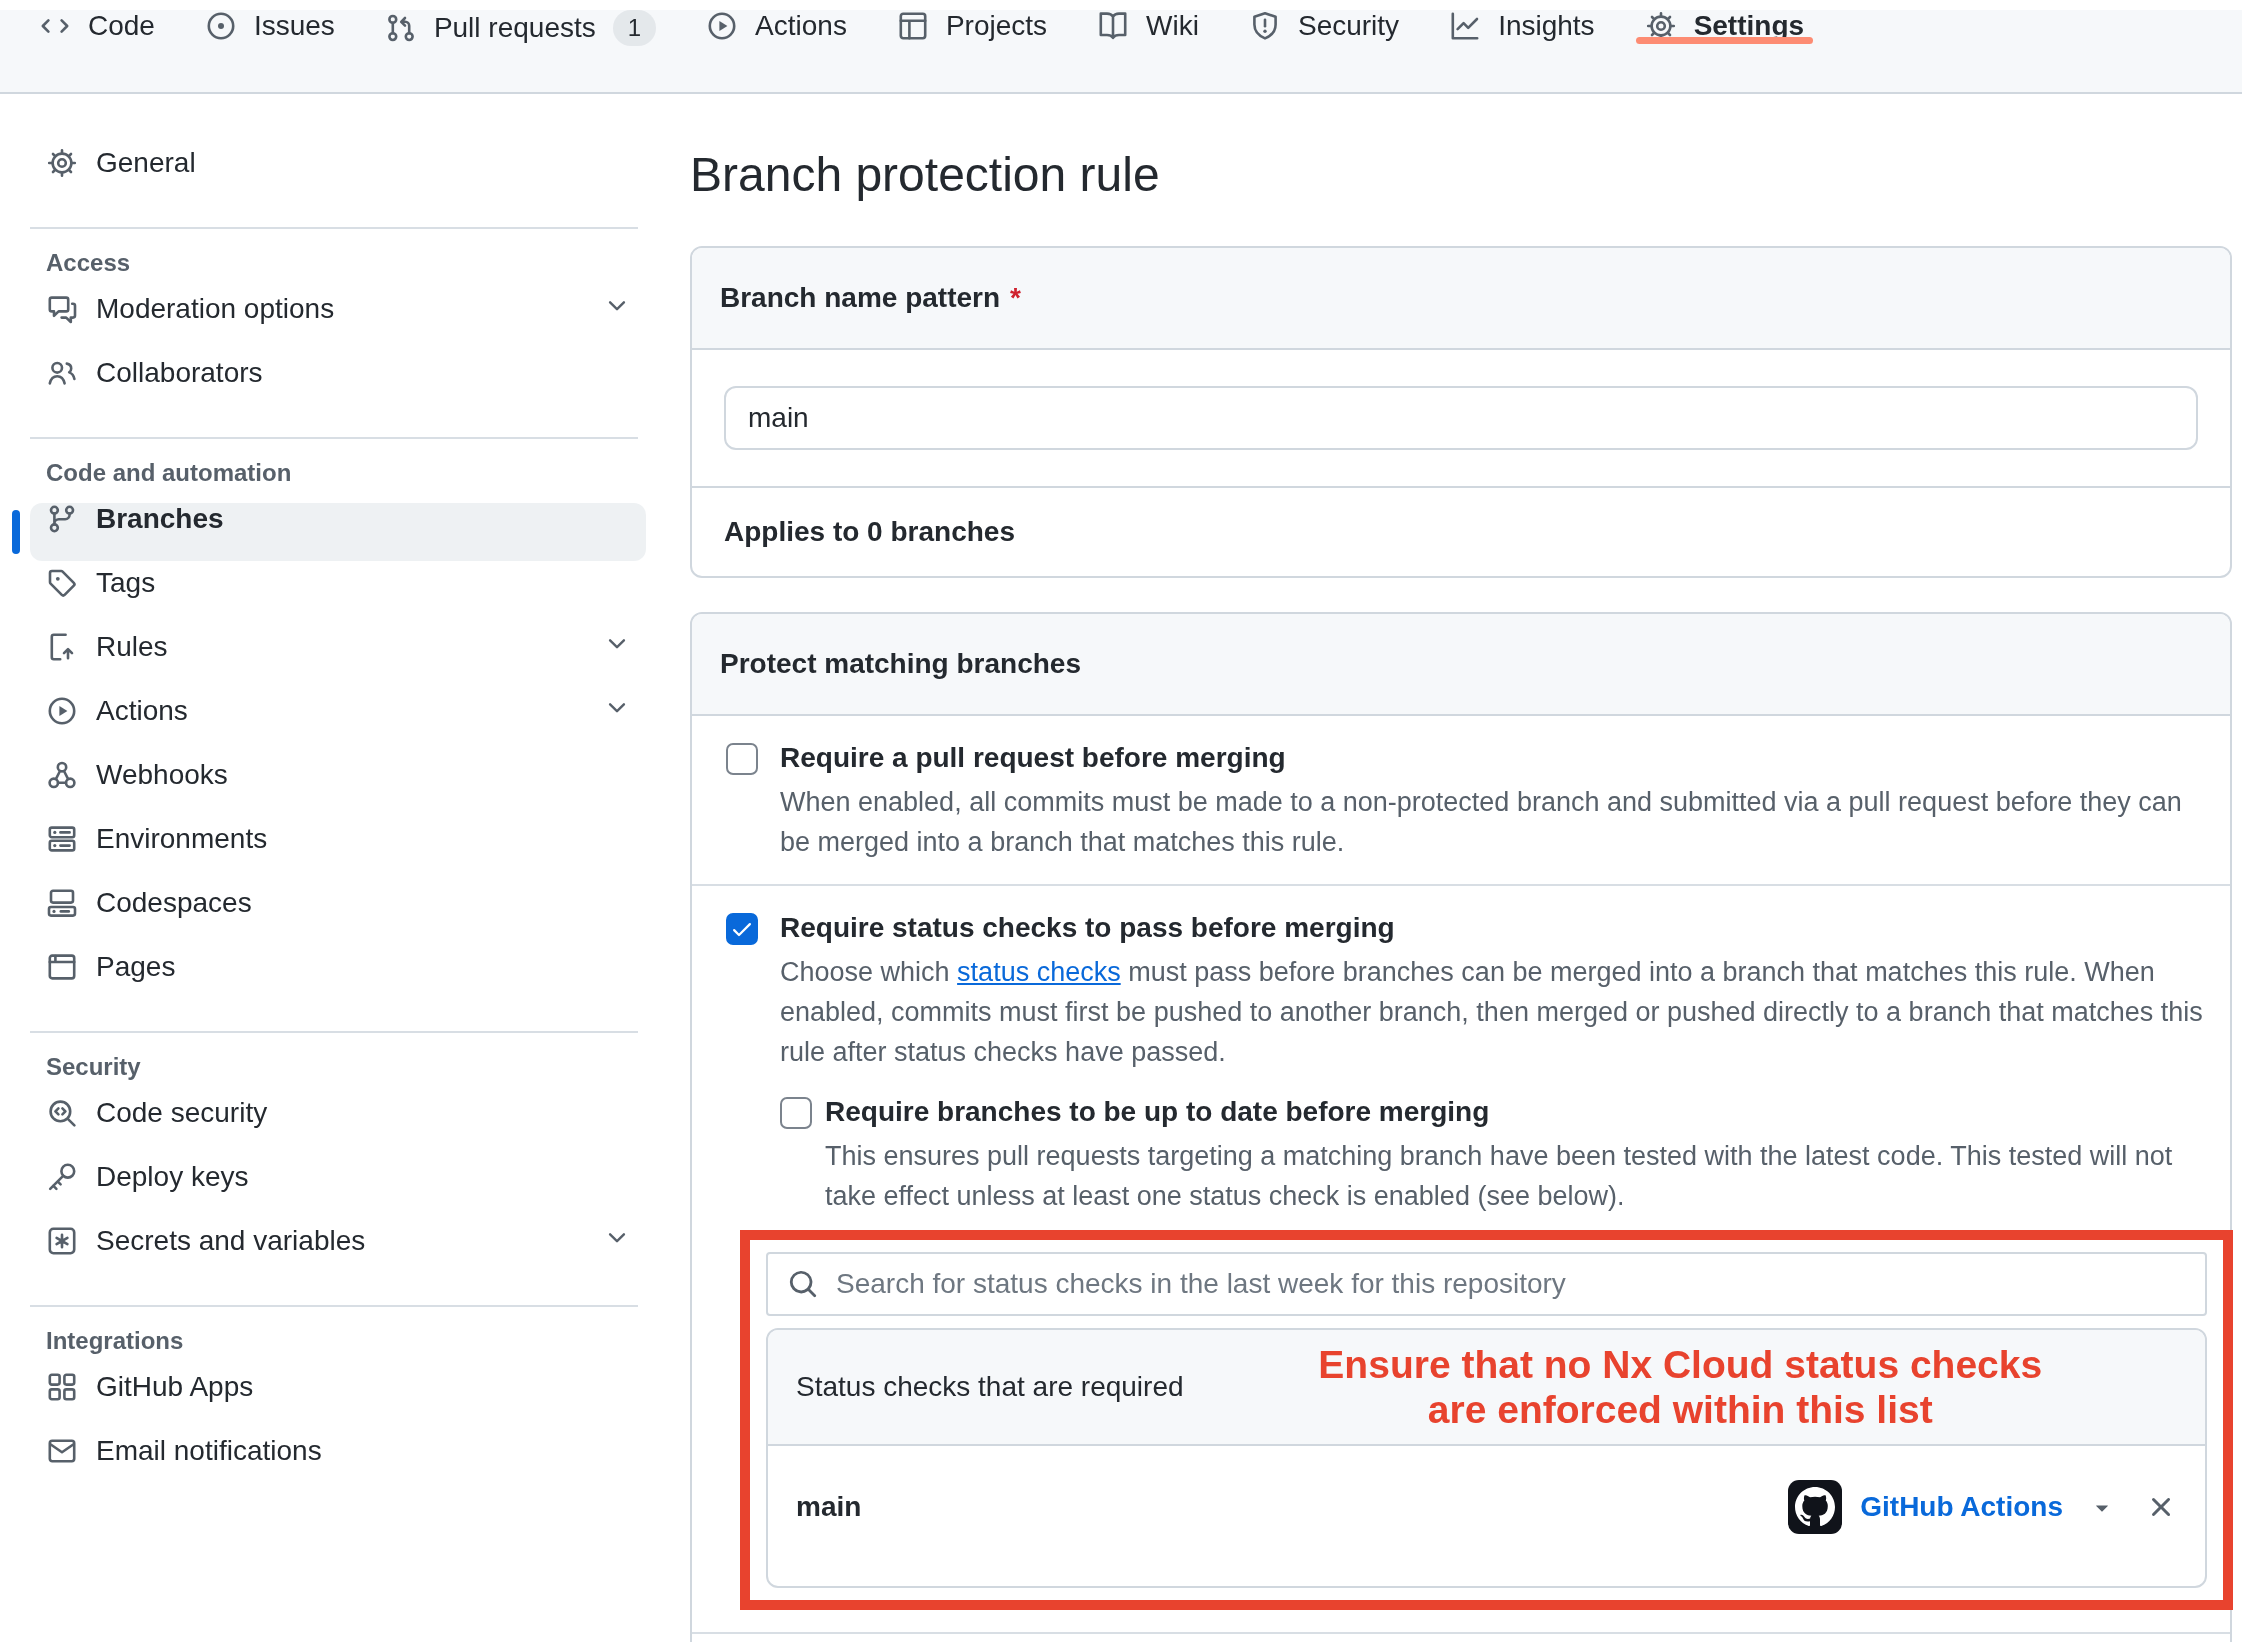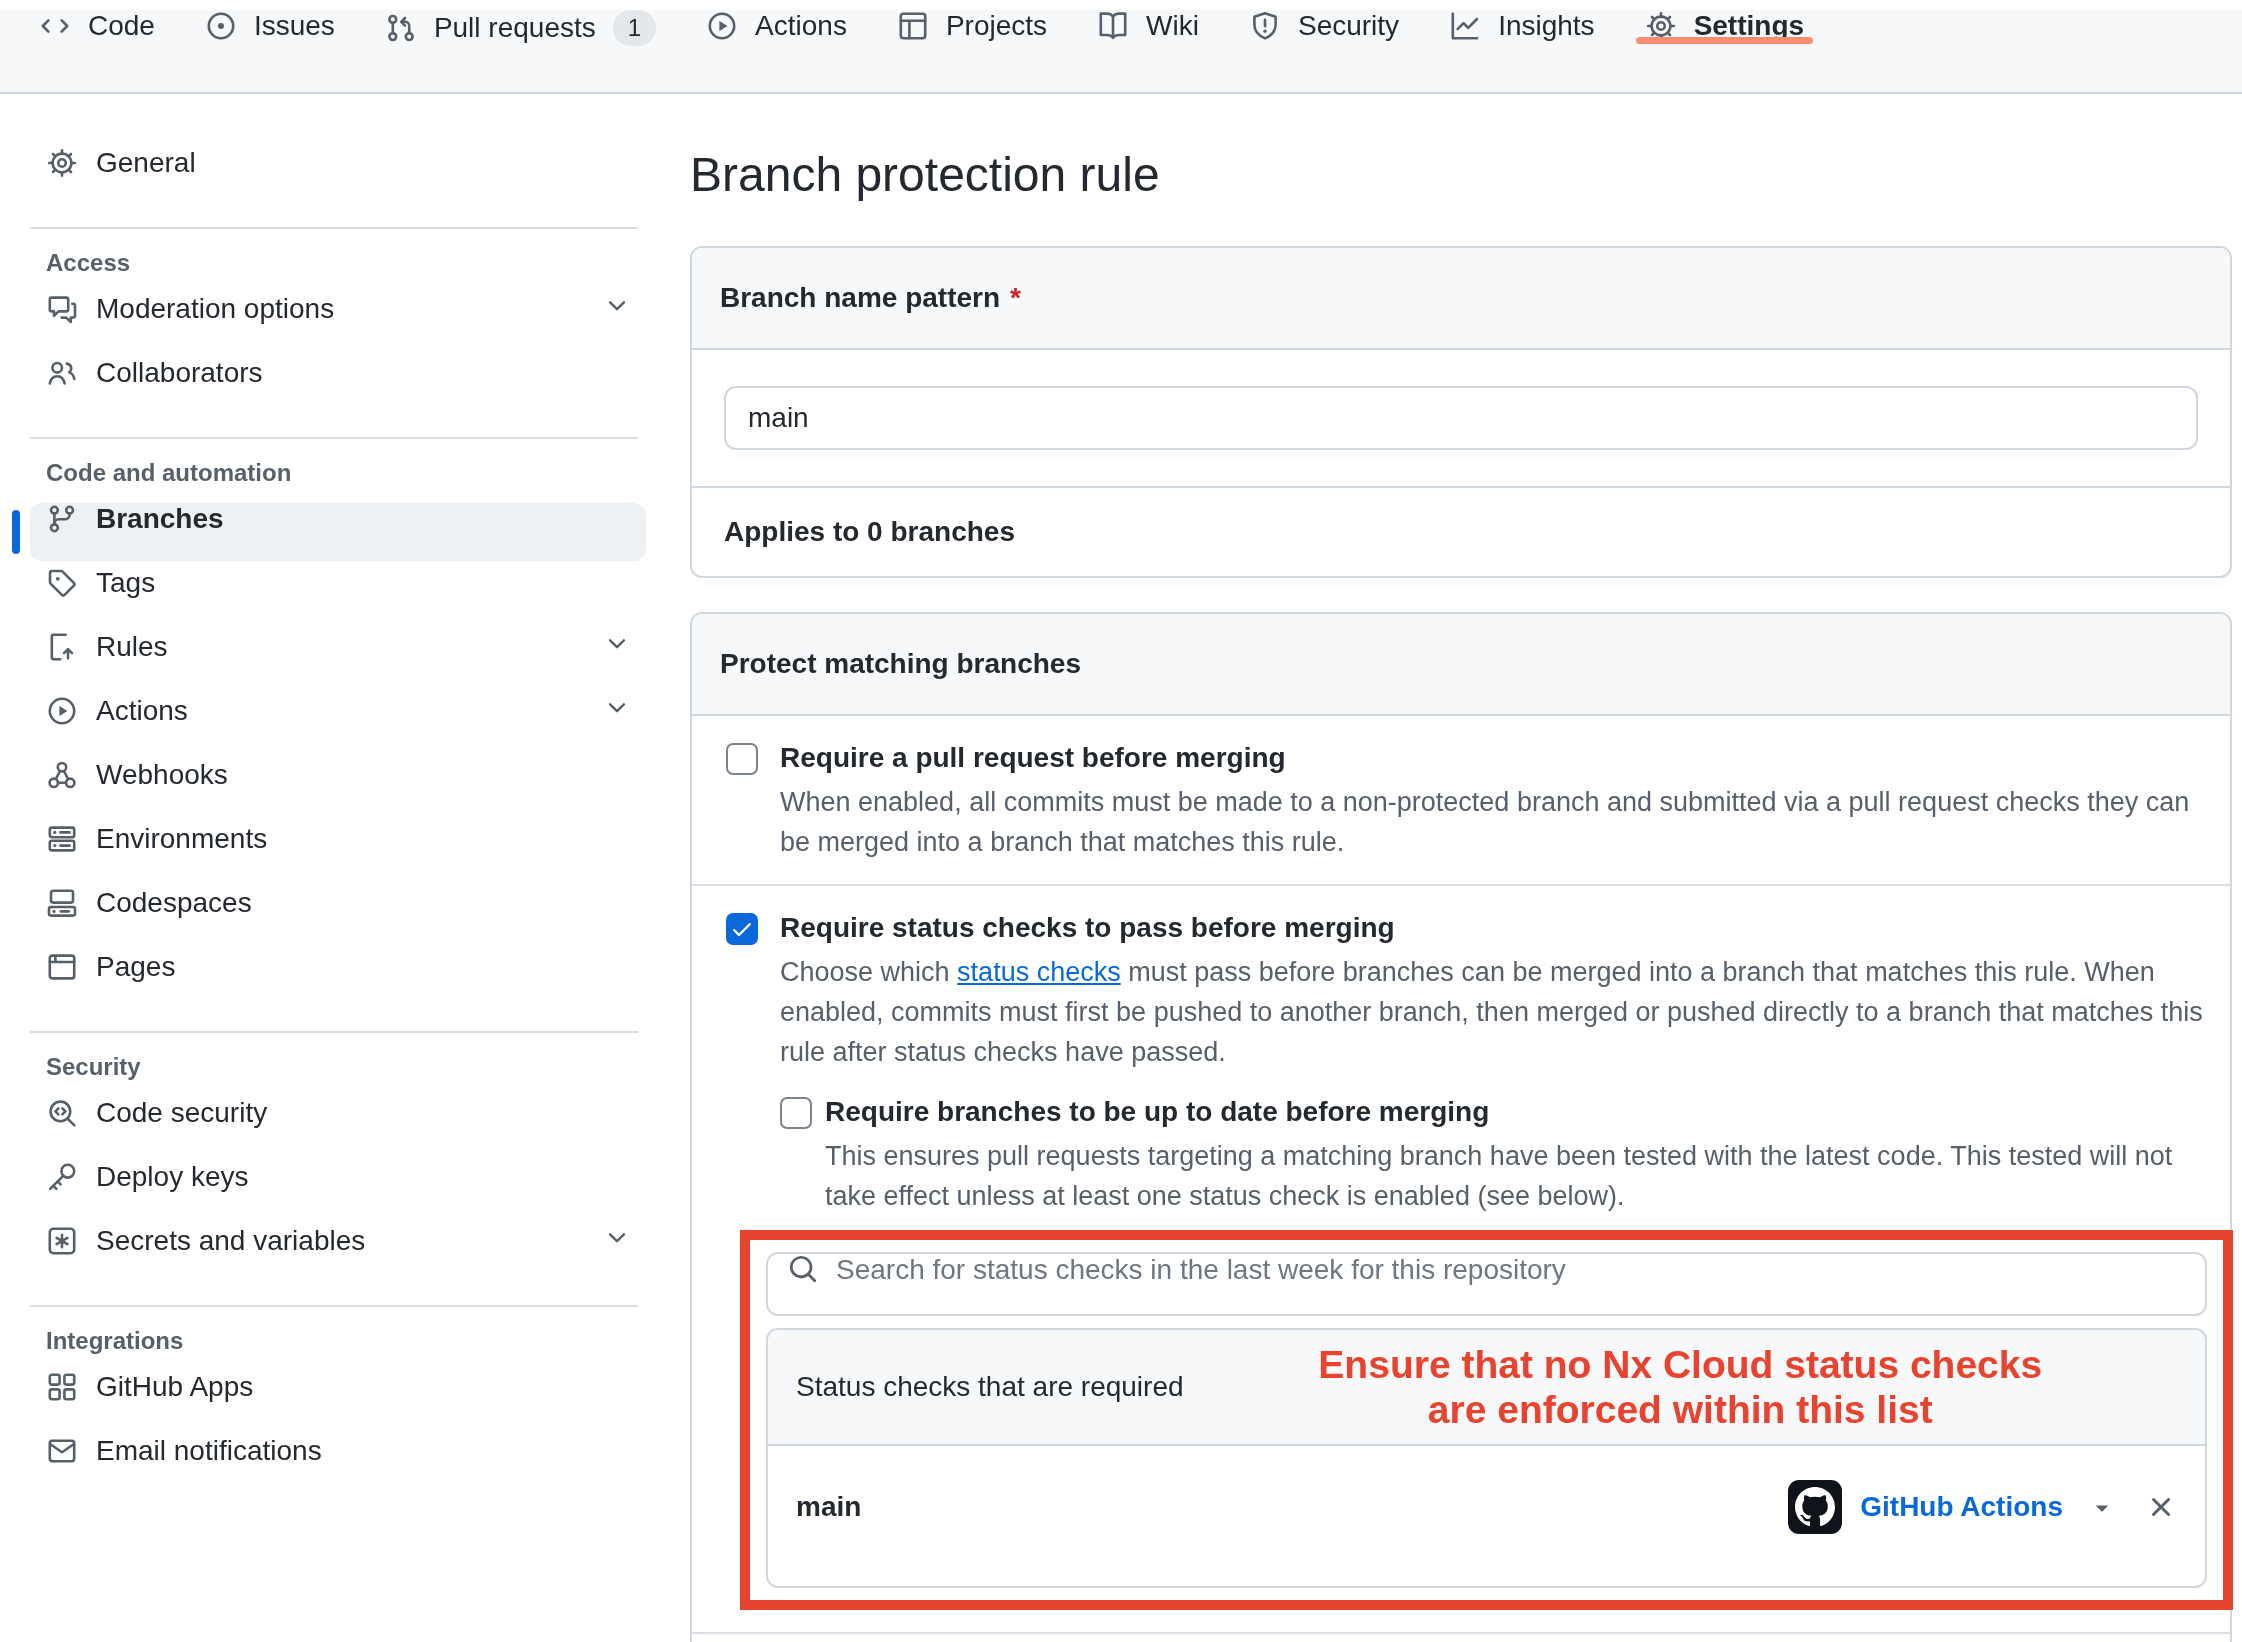--- a/index.html
+++ b/index.html
@@ -55,22 +55,22 @@
   .cbx.checked{background:var(--accent);border-color:var(--accent);display:flex;align-items:center;justify-content:center}
   .cbx.checked svg{width:24px;height:24px;color:#fff}
   .ptext{flex:1;min-width:0}
   .plabel{font-size:28px;font-weight:700;line-height:40px}
   .pdesc{font-size:27px;color:var(--muted);line-height:40px;margin-top:4px;max-width:1430px}
   .pdesc a{color:var(--accent);text-decoration:underline;cursor:pointer}
   .subitem{display:flex;gap:13px;margin-top:20px}
   .subitem .pdesc{max-width:1380px}
   
   .redbox{border:10px solid var(--annotation_red);margin:14px -22px 0 -40px;padding:12px 16px;background:#fff}
-  .search{display:flex;gap:18px;height:64px;border:2px solid var(--border);
-    border-radius:12px;background:#fff;padding:0 20px;cursor:text}
+  .search{display:flex;align-items:center;gap:18px;height:64px;border:2px solid var(--border);
+    border-radius:4px;background:#fff;padding:0 20px;cursor:text}
   .search svg{width:30px;height:30px;color:var(--muted);flex:none}
   .search .ph{font-size:28px;color:#6e7781;white-space:nowrap;overflow:hidden}
   .statusbox{margin-top:12px;border:2px solid var(--border);border-radius:12px;overflow:hidden;background:#fff}
   .statusbox-header{display:flex;align-items:center;background:var(--header_bg);
     border-bottom:2px solid var(--border);padding:12px 28px;min-height:105px}
   .statusbox-header .lbl{font-size:28px;color:var(--fg);flex:none}
   .annotation{flex:1;text-align:center;color:var(--annotation_red);font-weight:700;font-size:39px;line-height:1.16}
   .statusrow{display:flex;align-items:center;padding:34px 28px 52px;font-size:28px}
   .statusrow .name{font-weight:700}
   .statusrow .right{margin-left:auto;display:flex;align-items:center}
@@ -411,21 +411,21 @@
       <div class="card-footer">Applies to 0 branches</div>
     </section>
 
     <section class="card" style="margin-bottom:0">
       <div class="card-header">Protect matching branches</div>
 
       <div class="pitem first">
         <div class="cbx"></div>
         <div class="ptext">
           <div class="plabel">Require a pull request before merging</div>
-          <div class="pdesc">When enabled, all commits must be made to a non-protected branch and submitted via a pull request checks they can be merged into a branch that matches this rule.</div>
+          <div class="pdesc">When enabled, all commits must be made to a non-protected branch and submitted via a pull request before they can be merged into a branch that matches this rule.</div>
         </div>
       </div>
 
       <div class="pitem">
         <div class="cbx checked">
           <svg viewBox="0 0 16 16">
               <use href="#i-check"></use>
             </svg>
         </div>
         <div class="ptext">

